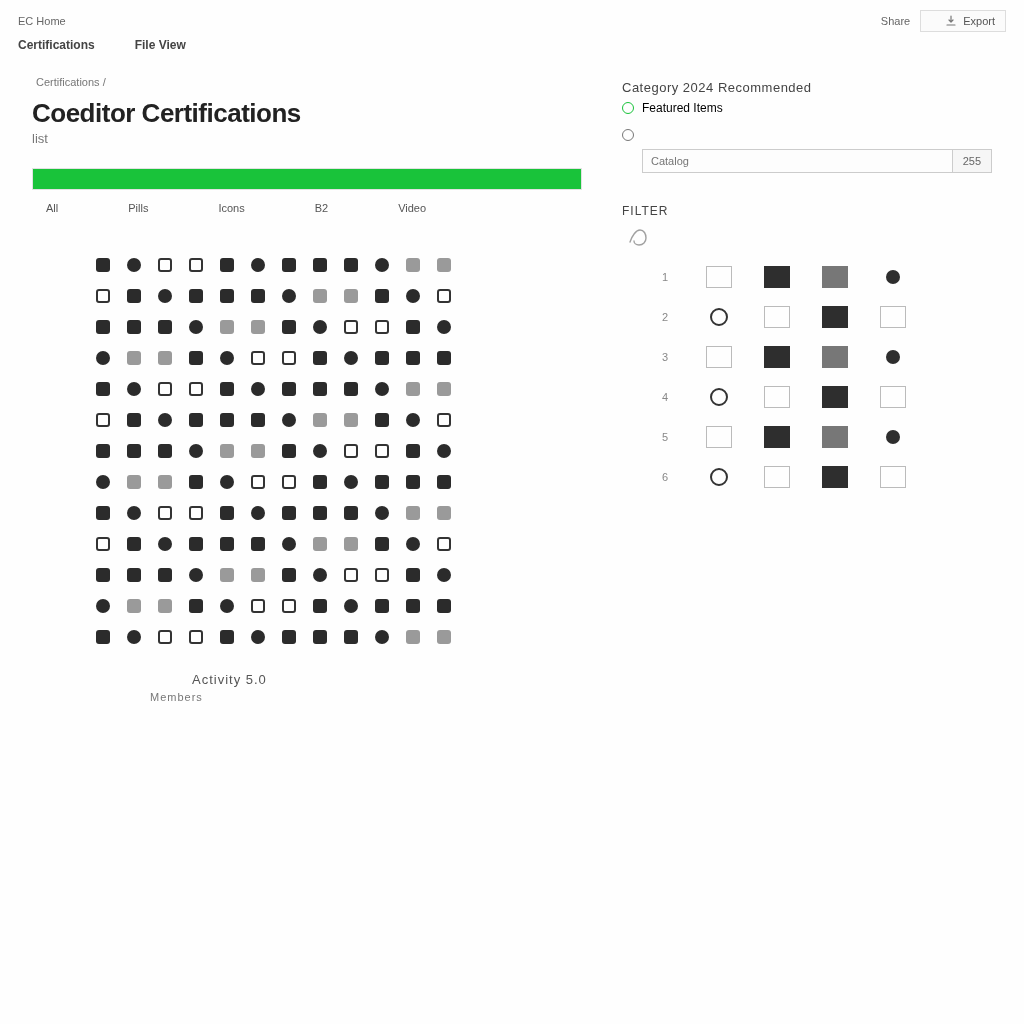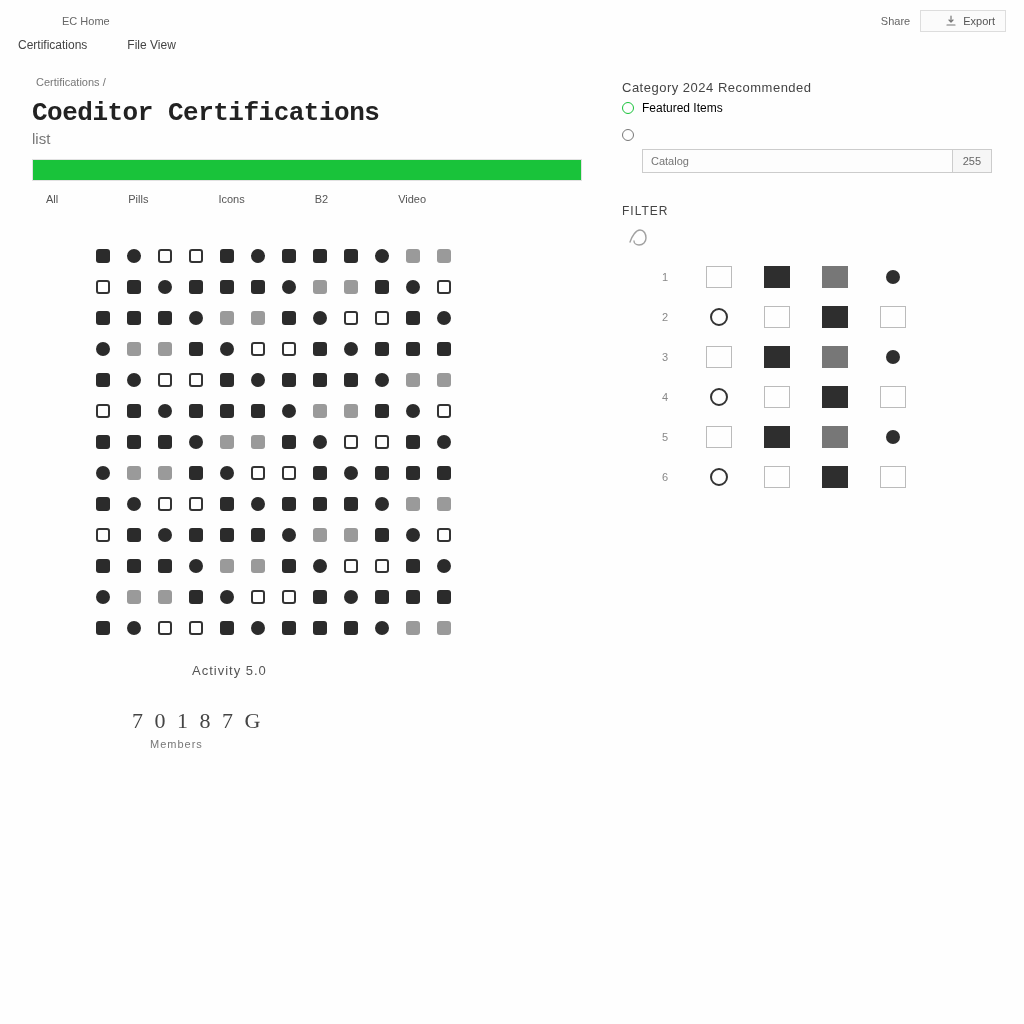--- a/index.html
+++ b/index.html
@@ -7,48 +7,47 @@
     width: 1024px; height: 1024px;
     font-family: -apple-system, "Segoe UI", Arial, sans-serif;
     background: #fefefe;
     color: #222;
     overflow: hidden;
     font-size: 13px;
   }
   .topbar {
     display: flex; justify-content: space-between; align-items: center;
     padding: 10px 18px 4px 18px;
-    font-size: 11px; color: #666; margin-left: 44px;
+    font-size: 11px; color: #666;
   }
   .topbar-left { display: flex; gap: 22px; }
   .topbar-right { display: flex; gap: 10px; align-items: center; }
   .topbar-box {
     border: 1px solid #ddd; padding: 4px 10px 4px 24px;
     background: #fbfbfb; font-size: 11px; color:#555;
     display:flex; align-items:center; gap:6px;
   }
   .topbox-ic { width:12px; height:12px; display:inline-block; }
   .menubar {
     padding: 2px 18px 10px 18px;
     display: flex; gap: 40px;
-    font-size: 12px; color: #444;
+    font-size: 12px; color: #444; font-weight: bold;
   }
   .page {
     display: flex; gap: 40px;
     padding: 8px 32px 0 32px;
   }
   .left-col { flex: 0 0 550px; }
   .right-col { flex: 1; padding-top: 10px; }
   .crumb { font-size: 11px; color:#777; margin: 6px 0 10px 4px; }
   .page-title {
     font-size: 26px; font-weight: 700; letter-spacing: -.5px;
     margin-bottom: 2px;
-    font-family: Liberation Mono, monospace;
-  }
-  .subtitle { font-size: 15px; color:#777; margin-bottom: 12px; }
+  }
+  .subtitle { font-size: 13px; color:#777; margin-bottom: 22px; }
   .progress-outer {
     width: 100%; height: 22px; background: #f1f1f1;
     border: 1px solid #e2e2e2;
     margin-bottom: 6px;
   }
   .progress-inner {
     height: 100%; background: #19c33a;
   }
   .tabs {
     display: flex; gap: 70px; padding: 6px 14px 20px 14px;
@@ -645,21 +644,20 @@
         </div>
         <div class="cell">
           <div class="glyph light"></div>
         </div>
         <div class="cell">
           <div class="glyph light"></div>
         </div>
       </div>
 
     <div class="caption">Activity  5.0</div>
-    <div class="bignum">7 0 1 8 7 G</div>
     <div class="bignum-sub">Members</div>
   </div>
 
   <div class="right-col">
     <div class="r-head">Category 2024  Recommended</div>
 
     <div class="r-item">
       <span class="r-bullet green"></span>
       <span>Featured  Items</span>
     </div>

